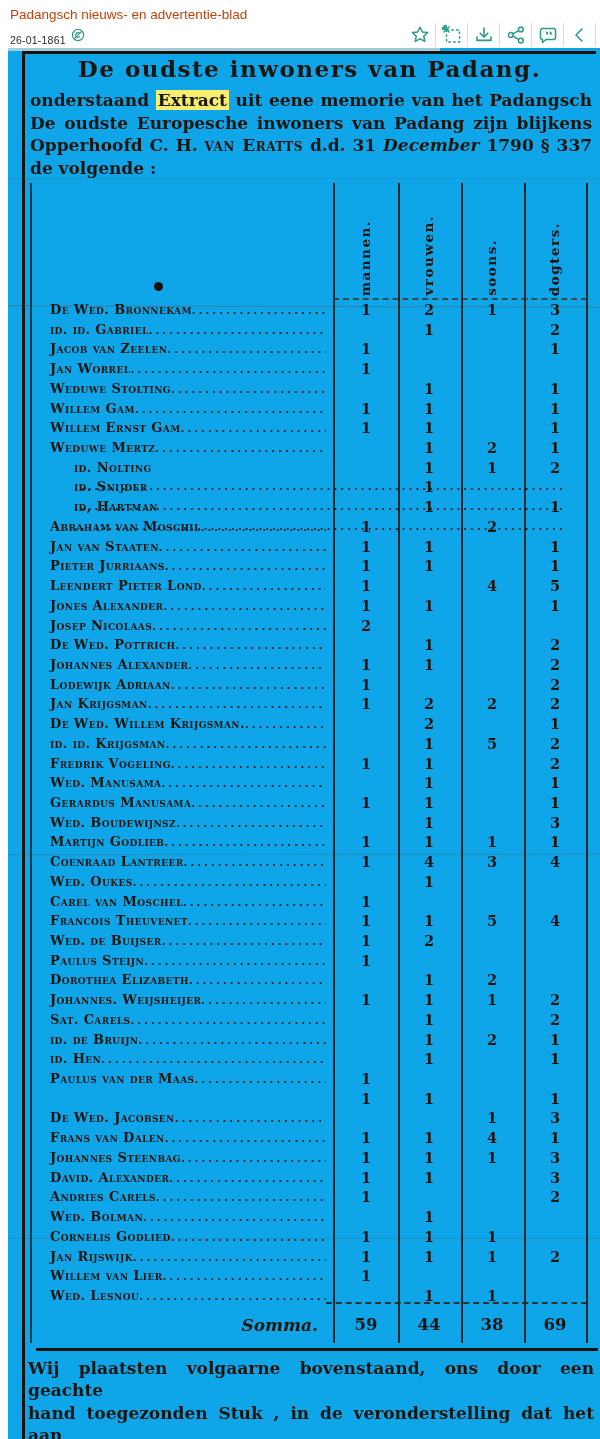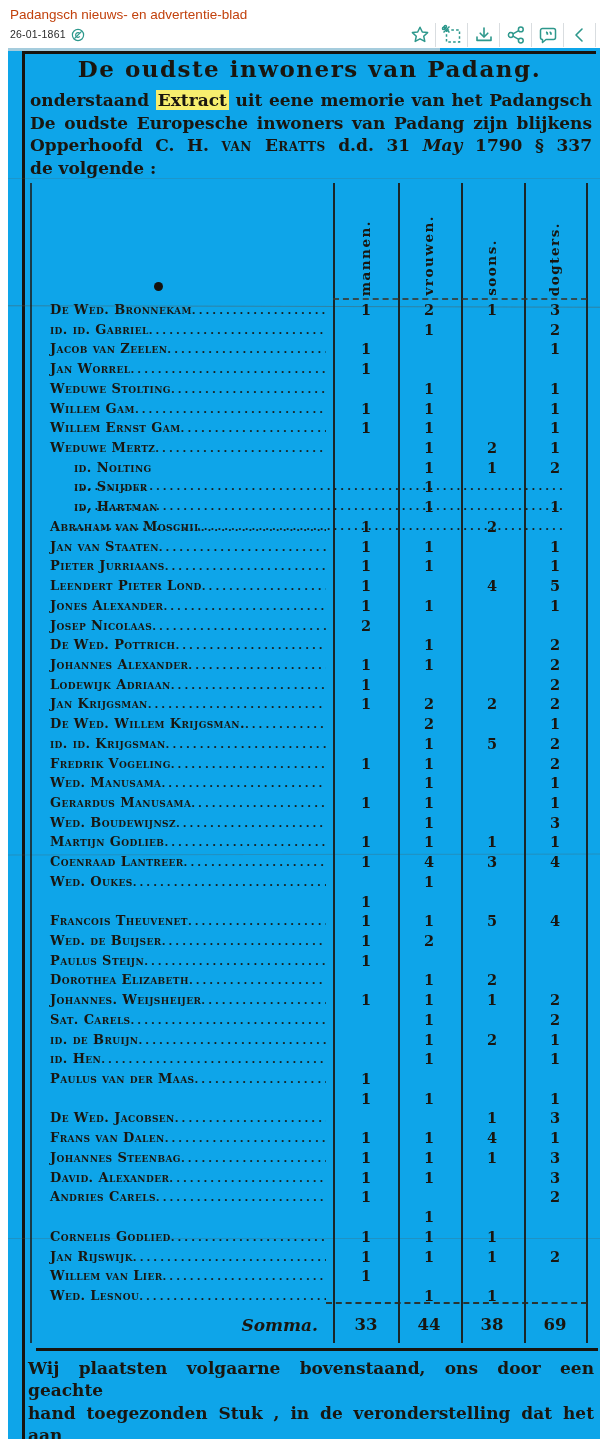--- a/index.html
+++ b/index.html
@@ -1,21 +1,21 @@
 <!DOCTYPE html>
 <html><head>
 <meta charset="utf-8">
 <style>
   html,body{margin:0;padding:0;width:600px;height:1439px;overflow:hidden;background:#ffffff;}
   body{font-family:"DejaVu Serif",serif;-webkit-font-smoothing:antialiased;}
 
   
   .chrome{position:absolute;top:0;left:0;width:600px;height:48px;background:#ffffff;font-family:"Liberation Sans",sans-serif;}
   .pub-title{position:absolute;left:10px;top:7px;font-size:13.5px;color:#c2410c;cursor:pointer;white-space:nowrap;}
-  .date-row{position:absolute;left:10px;top:28px;display:flex;align-items:flex-start;gap:5px;}
+  .date-row{position:absolute;left:10px;top:28px;display:flex;align-items:flex-end;gap:5px;}
   .pub-date{font-size:10.5px;color:#2b2b2b;letter-spacing:.2px;}
   .toolbar{position:absolute;right:4px;top:21px;display:flex;align-items:center;height:27px;}
   .tbtn{width:31px;height:26px;display:flex;align-items:center;justify-content:center;cursor:pointer;}
   .sep{width:1px;height:24px;background:#d9dde0;}
   .tbtn svg{display:block;}
 
   
   .scan{position:absolute;top:48px;left:8px;width:600px;height:1391px;background:#0ea5e9;color:#191610;}
   .edge-strip{position:absolute;top:0;left:0;width:72%;height:3px;background:#ccd6d9;opacity:.8;}
   .rule-top{position:absolute;top:3px;left:15px;width:573px;height:2.5px;background:#17140f;}
@@ -142,21 +142,21 @@
   <div class="art a4"></div>
   <div class="art a1"></div>
   <div class="art a2"></div>
   <div class="art a3"></div>
 
   <div class="headline">De oudste inwoners van Padang.</div>
 
   <div class="intro">
     <div class="jline"><span>onderstaand</span> <span class="hl">Extract</span> <span>uit eene memorie van het Padangsch</span></div>
     <div class="jline">De oudste Europesche inwoners van Padang zijn blijkens</div>
-    <div class="jline"><span>Opperhoofd C. H.</span> <span class="sc">van Eratts</span> <span>d.d. 31</span> <span class="it">May</span> <span>1790 § 337</span></div>
+    <div class="jline"><span>Opperhoofd C. H.</span> <span class="sc">van Eratts</span> <span>d.d. 31</span> <span class="it">December</span> <span>1790 § 337</span></div>
     <div>de volgende :</div>
   </div>
 
   <div class="vline vl-left"></div>
   <div class="vline vl-0"></div>
   <div class="vline vl-1"></div>
   <div class="vline vl-2"></div>
   <div class="vline vl-3"></div>
   <div class="vline vl-4"></div>
   <div class="hdash"></div>
@@ -464,20 +464,24 @@
         <div class="tname">
           <span>Wed. Oukes</span>
           <span class="dots"></span>
         </div>
         <div class="tval v0"></div>
         <div class="tval v1">1</div>
         <div class="tval v2"></div>
         <div class="tval v3"></div>
       </div>
       <div class="trow">
+        <div class="tname">
+          <span>Carel van Moschel</span>
+          <span class="dots"></span>
+        </div>
         <div class="tval v0">1</div>
         <div class="tval v1"></div>
         <div class="tval v2"></div>
         <div class="tval v3"></div>
       </div>
       <div class="trow">
         <div class="tname">
           <span>Francois Theuvenet</span>
           <span class="dots"></span>
         </div>
@@ -616,20 +620,24 @@
         <div class="tname">
           <span>Andries Carels</span>
           <span class="dots"></span>
         </div>
         <div class="tval v0">1</div>
         <div class="tval v1"></div>
         <div class="tval v2"></div>
         <div class="tval v3">2</div>
       </div>
       <div class="trow">
+        <div class="tname">
+          <span>Wed. Bolman</span>
+          <span class="dots"></span>
+        </div>
         <div class="tval v0"></div>
         <div class="tval v1">1</div>
         <div class="tval v2"></div>
         <div class="tval v3"></div>
       </div>
       <div class="trow">
         <div class="tname">
           <span>Cornelis Godlied</span>
           <span class="dots"></span>
         </div>
@@ -667,21 +675,21 @@
         <div class="tval v1">1</div>
         <div class="tval v2">1</div>
         <div class="tval v3"></div>
       </div>
     </div>
 
   <div class="somma-dash"></div>
   <div class="somma-row">
     <div class="somma-label">Somma.</div>
     <div>
-        <div class="sval v0">33</div>
+        <div class="sval v0">59</div>
         <div class="sval v1">44</div>
         <div class="sval v2">38</div>
         <div class="sval v3">69</div>
       </div>
   </div>
 
   <div class="rule-bottom"></div>
 
   <div class="closing">
     <div class="jline">Wij plaatsten volgaarne bovenstaand, ons door een geachte</div>

